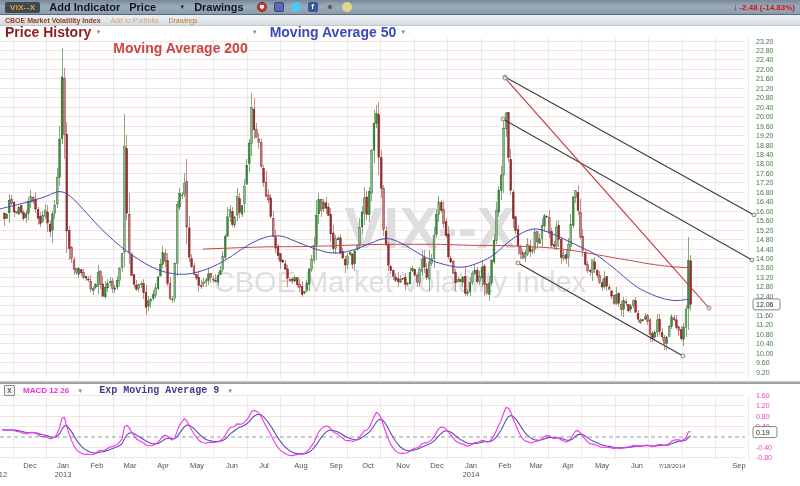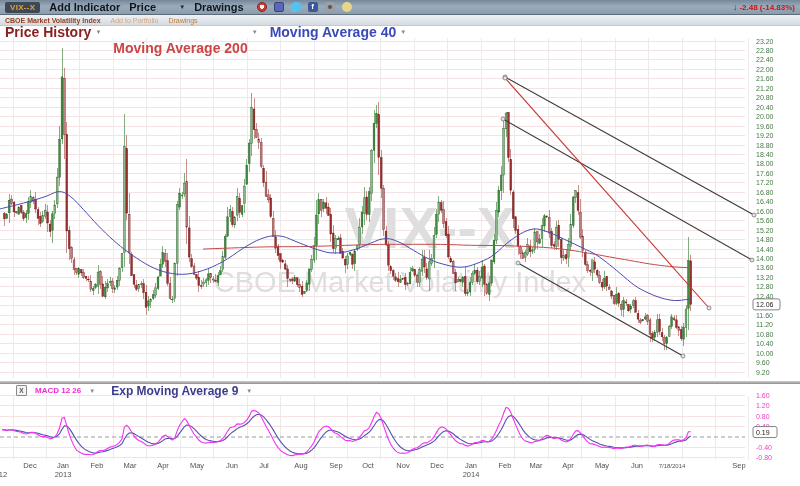--- a/index.html
+++ b/index.html
@@ -39,25 +39,25 @@
           display:flex;align-items:center;gap:4px;padding:0 5px;box-sizing:border-box;}
   .ind{font-size:14px;font-weight:bold;text-align:center;}
   .ind.ph{color:#8b2020;}
   .ind.ma200{color:#cc4444;margin-top:32px;}
   .ind.ma50{color:#3a4ab8;}
   .ind-chev{font-size:6px;color:#8a8a8a;margin-right:8px;}
   
   .divider{position:absolute;top:381px;left:0;width:800px;height:3px;
            background:linear-gradient(180deg,#cfcfcf,#8f8f8f);}
   .macdbar{position:absolute;top:385px;left:0;width:800px;height:11px;
-           display:flex;align-items:center;gap:8px;padding:0 16px;box-sizing:border-box;}
+           display:flex;align-items:center;gap:8px;padding:0 4px;box-sizing:border-box;}
   .macd-close{width:9px;height:9px;border:1px solid #8a8a8a;background:#f3f3f3;color:#555;
               font:bold 6.5px/9px "Liberation Sans",sans-serif;text-align:center;border-radius:1px;}
   .macd-label{font-size:8px;font-weight:bold;color:#f02bd4;}
-  .sig-label{font-size:12px;font-weight:bold;color:#3c3c8e;}
+  .sig-label{font-size:10px;font-weight:bold;color:#3c3c8e;font-family:Liberation Mono, monospace;}
   svg text{font-family:"Liberation Sans",sans-serif;}
 </style>
 </head>
 <body>
 
 <div class="stage">
 
   <svg id="chart-svg" width="800" height="486" style="position:absolute;top:0;left:0;">
       <defs>
         <clipPath id="plotClip">
@@ -863,21 +863,21 @@
     <span class="inst">CBOE Market Volatility Index</span>
     <span class="portf">Add to Portfolio</span>
     <span class="drawings">Drawings</span>
   </div>
 
   <div class="indbar">
     <span class="ind ph">Price History</span>
     <span class="ind-chev">▼</span>
     <span class="ind ma200">Moving Average 200</span>
     <span class="ind-chev">▼</span>
-    <span class="ind ma50">Moving Average 40</span>
+    <span class="ind ma50">Moving Average 50</span>
     <span class="ind-chev">▼</span>
   </div>
 
   <div class="divider"></div>
   <div class="macdbar">
     <span class="macd-close">X</span>
     <span class="macd-label">MACD 12 26</span>
     <span class="ind-chev">▼</span>
     <span class="sig-label">Exp Moving Average 9</span>
     <span class="ind-chev">▼</span>

